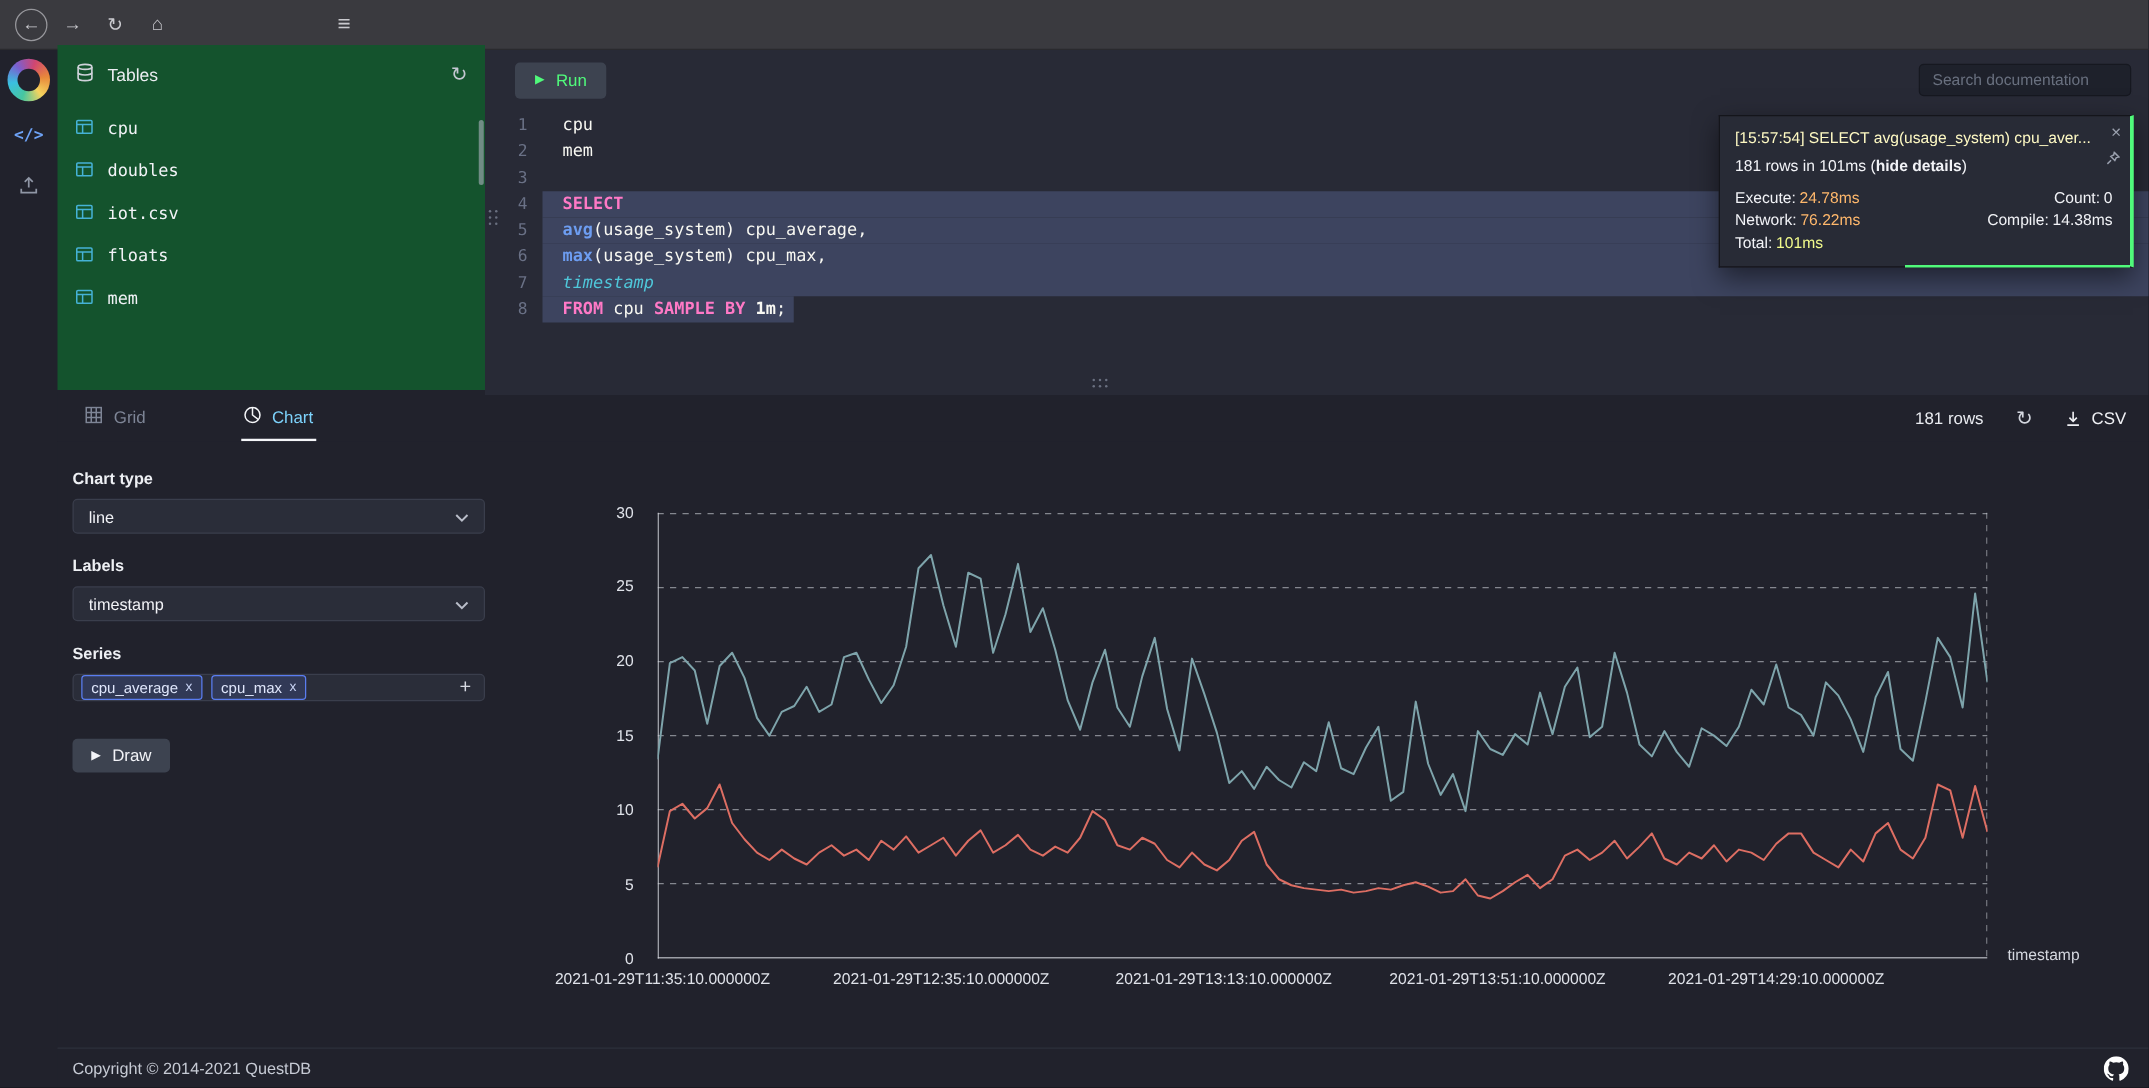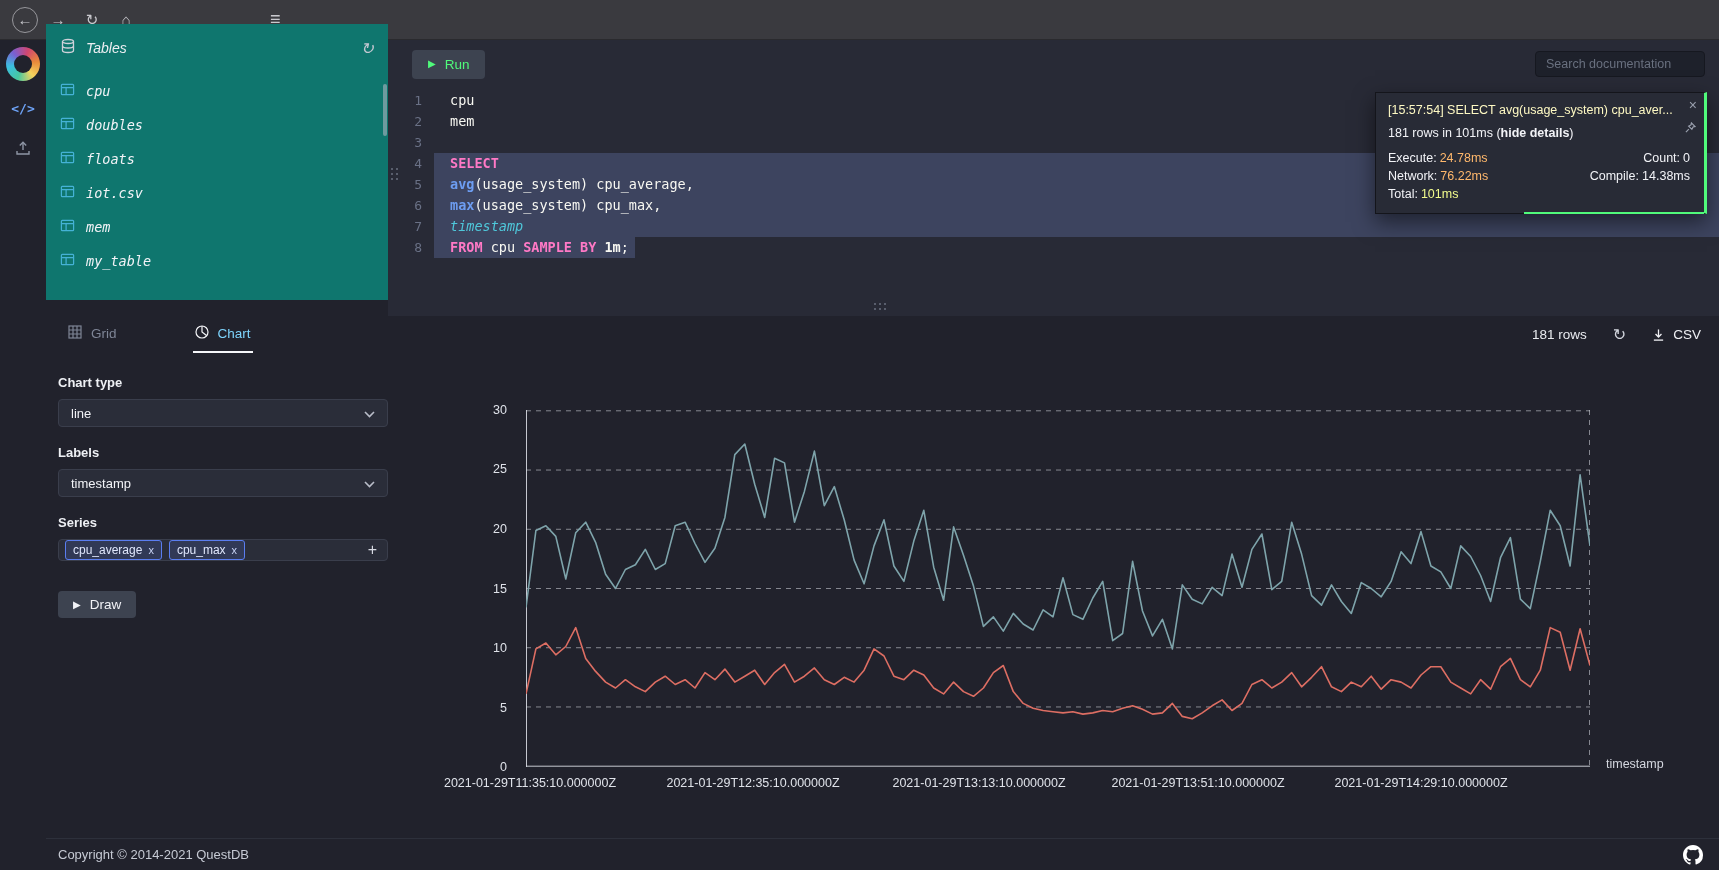--- a/index.html
+++ b/index.html
@@ -22,21 +22,21 @@
   
   .rail{position:absolute;left:0;top:40px;width:46px;bottom:0;background:#21222c;
         display:flex;flex-direction:column;align-items:center;padding-top:7px;}
   .rail-logo{width:34px;height:34px;border-radius:50%;position:relative;flex:none;
              background:conic-gradient(from 20deg,#d14671,#e8883a,#f5d35e,#47c7a0,#3abfe0,#7a5fd0,#d14671);}
   .rail-logo::after{content:'';position:absolute;left:8px;top:8px;width:18px;height:18px;border-radius:50%;background:#21222c;}
   .rail-btn{margin-top:20px;color:#6ea3f7;font-size:13px;font-weight:bold;font-family:"DejaVu Sans Mono",monospace;}
   .rail-btn.upload{margin-top:24px;}
 
   
-  .sidebar{position:absolute;left:46px;top:24px;width:342px;height:276px;background:#0f766e;font-style:italic;}
+  .sidebar{position:absolute;left:46px;top:36px;width:342px;height:276px;background:#14532d;}
   .sidebar-header{height:48px;display:flex;align-items:center;padding:0 14px;gap:10px;}
   .sb-title{font-size:14px;color:#eceef2;}
   .sb-refresh{margin-left:auto;color:#c3c7d1;font-size:16px;}
   .table-list{position:absolute;top:48px;left:0;right:0;bottom:0;padding-top:2px;overflow:hidden;}
   .table-row{height:34px;display:flex;align-items:center;gap:11px;padding:0 14px;
              font-family:"DejaVu Sans Mono",monospace;font-size:13.5px;color:#f2f3f7;}
   .sb-scrollbar{position:absolute;right:1px;top:60px;width:4px;height:52px;background:#aeb3bf;border-radius:2px;opacity:.6;}
 
   
   .main{position:absolute;left:388px;top:40px;right:0;height:276px;background:#282a36;}
@@ -173,42 +173,35 @@
               <rect x="1.5" y="2.5" width="13" height="11" rx="1"></rect>
               <path d="M1.5 6h13M6.5 6v7.5"></path>
             </svg></span>
           <span>doubles</span>
         </div>
         <div class="table-row">
           <span style="color:#45b2d6"><svg width="15" height="15" viewBox="0 0 16 16" fill="none" stroke="currentColor" stroke-width="1.3">
               <rect x="1.5" y="2.5" width="13" height="11" rx="1"></rect>
               <path d="M1.5 6h13M6.5 6v7.5"></path>
             </svg></span>
-          <span>floats</span>
+          <span>iot.csv</span>
         </div>
         <div class="table-row">
           <span style="color:#45b2d6"><svg width="15" height="15" viewBox="0 0 16 16" fill="none" stroke="currentColor" stroke-width="1.3">
               <rect x="1.5" y="2.5" width="13" height="11" rx="1"></rect>
               <path d="M1.5 6h13M6.5 6v7.5"></path>
             </svg></span>
-          <span>iot.csv</span>
+          <span>floats</span>
         </div>
         <div class="table-row">
           <span style="color:#45b2d6"><svg width="15" height="15" viewBox="0 0 16 16" fill="none" stroke="currentColor" stroke-width="1.3">
               <rect x="1.5" y="2.5" width="13" height="11" rx="1"></rect>
               <path d="M1.5 6h13M6.5 6v7.5"></path>
             </svg></span>
           <span>mem</span>
-        </div>
-        <div class="table-row">
-          <span style="color:#45b2d6"><svg width="15" height="15" viewBox="0 0 16 16" fill="none" stroke="currentColor" stroke-width="1.3">
-              <rect x="1.5" y="2.5" width="13" height="11" rx="1"></rect>
-              <path d="M1.5 6h13M6.5 6v7.5"></path>
-            </svg></span>
-          <span>my_table</span>
         </div>
       </div>
     <div class="sb-scrollbar"></div>
   </div>
 
   <div class="main">
     <div class="editor-toolbar">
       <button class="run-btn">
         <span class="play-glyph">▶</span>
         <span>Run</span>

